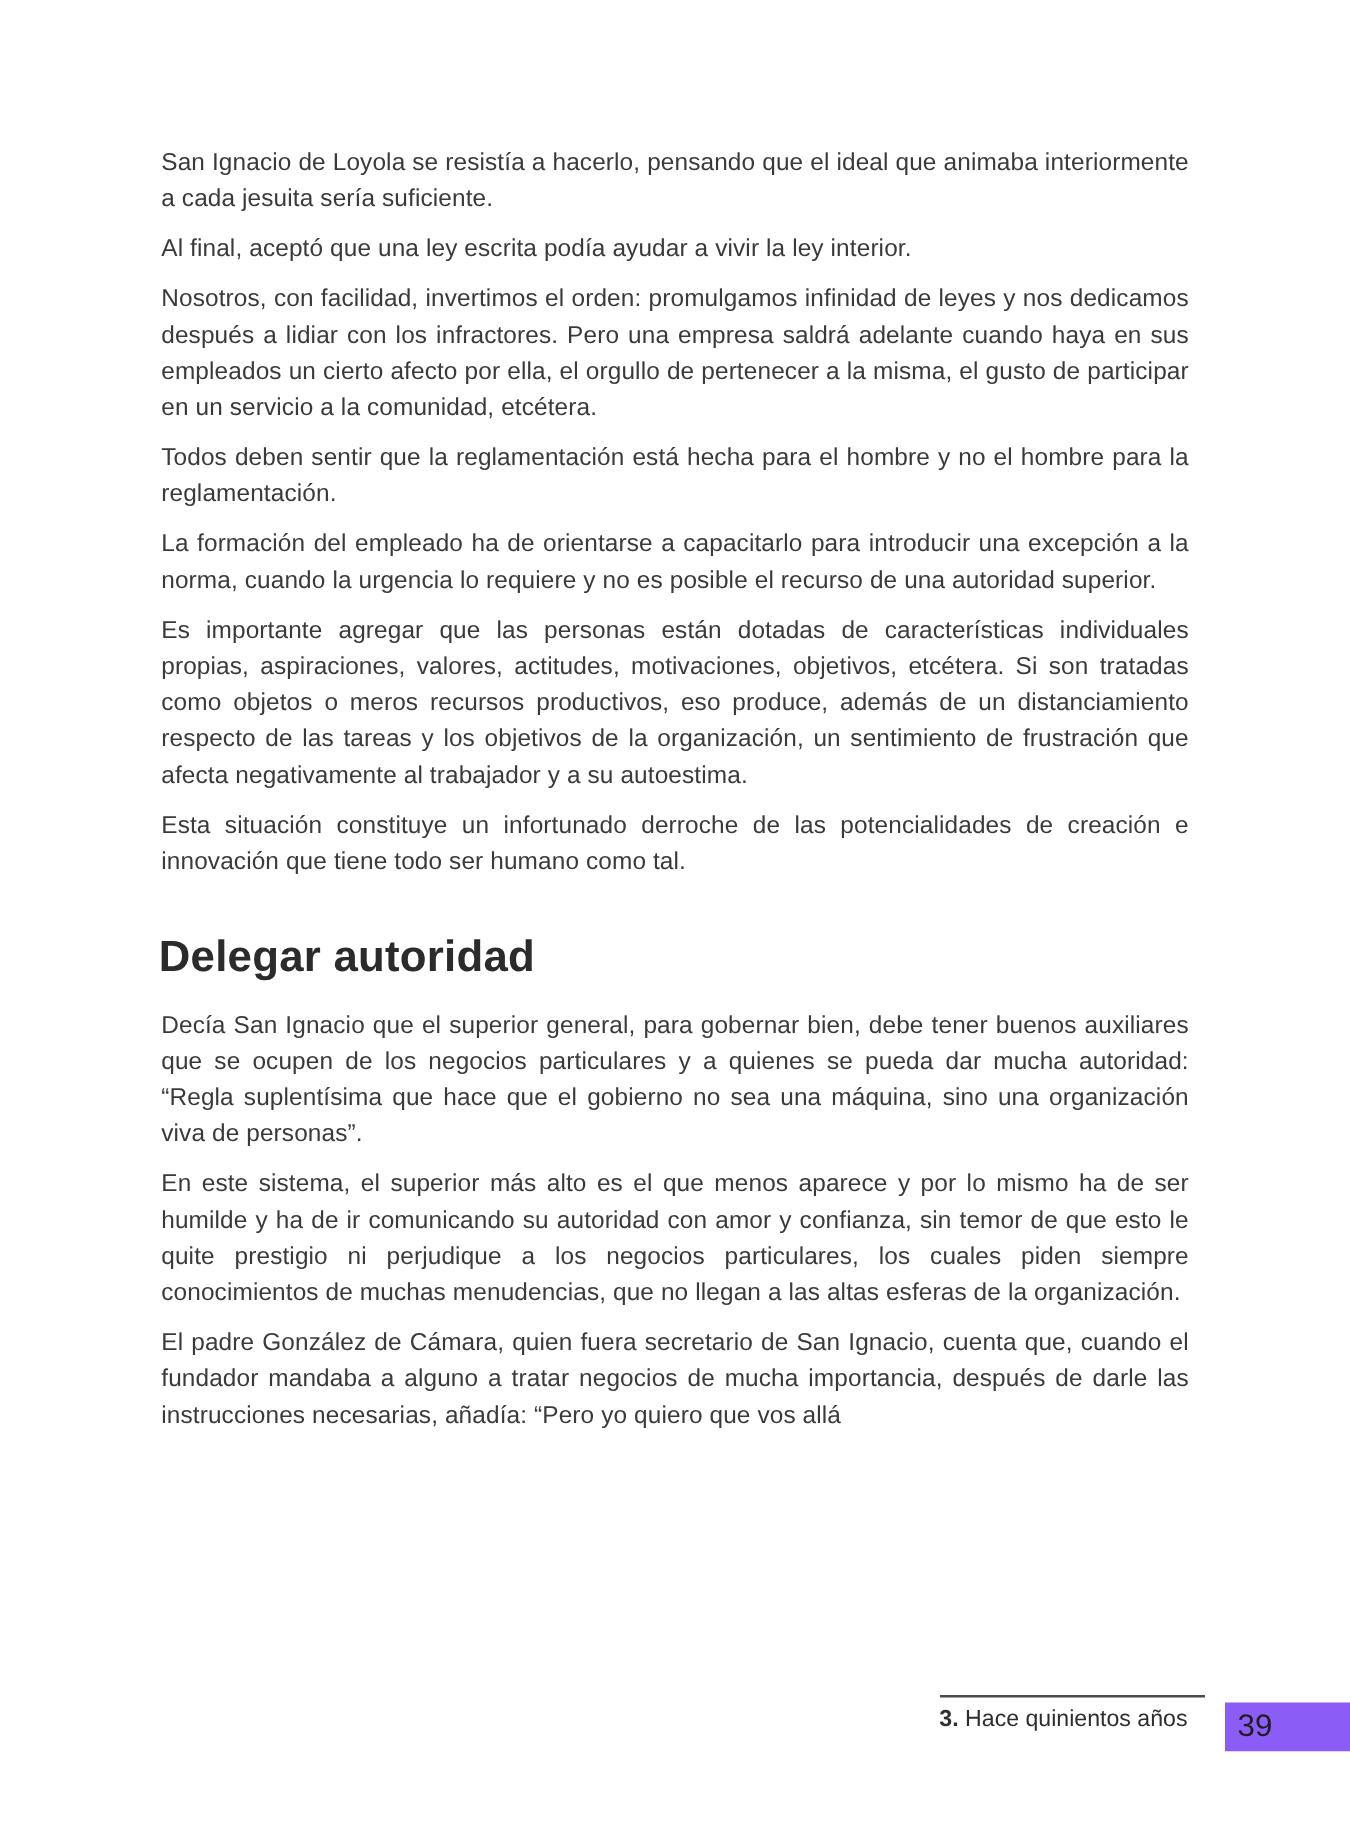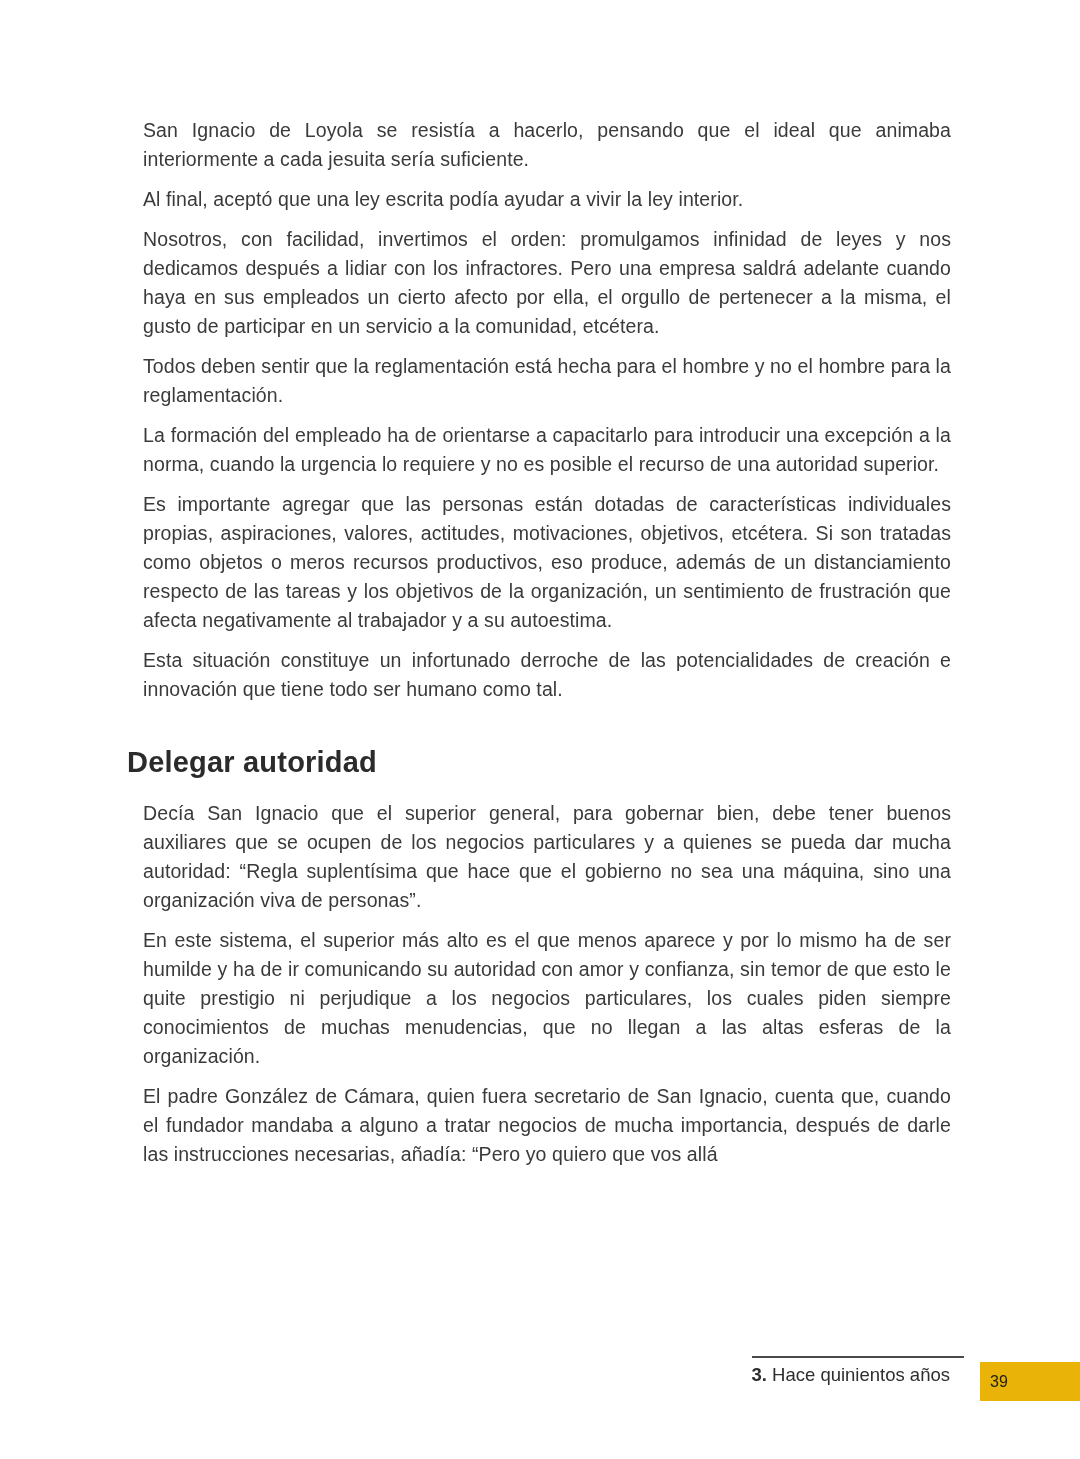--- a/index.html
+++ b/index.html
@@ -17,29 +17,29 @@
     inset: 0;
     background: #ffffff;
   }
   .content {
     position: absolute;
     left: 127px;
     top: 116px;
     width: 824px;
   }
   .content p {
-    margin: 0 0 11px 16px;
+    margin: 0 0 11px 2px;
     font-size: 19.5px;
     line-height: 29px;
     text-align: justify;
     color: #3a3a3a;
     letter-spacing: 0.1px;
   }
   h1.section-heading {
-    font-size: 29px;
+    font-size: 35px;
     font-weight: bold;
     color: #2b2b2b;
     margin: 42px 0 20px 0;
     letter-spacing: 0.2px;
   }
   .footer-rule {
     position: absolute;
     top: 1356px;
     right: 116px;
     width: 212px;
@@ -58,23 +58,23 @@
   }
   .footer-caption .chapter-number {
     font-weight: bold;
   }
   .page-number-box {
     position: absolute;
     top: 1362px;
     right: 0;
     width: 100px;
     height: 39px;
-    background: #eab308;
+    background: #8b5cf6;
     color: #1e1e1e;
-    font-size: 16px;
+    font-size: 25px;
     line-height: 39px;
     padding-left: 10px;
   }
 </style>
 </head>
 <body>
 
 <div class="page">
 
   <main class="content">

